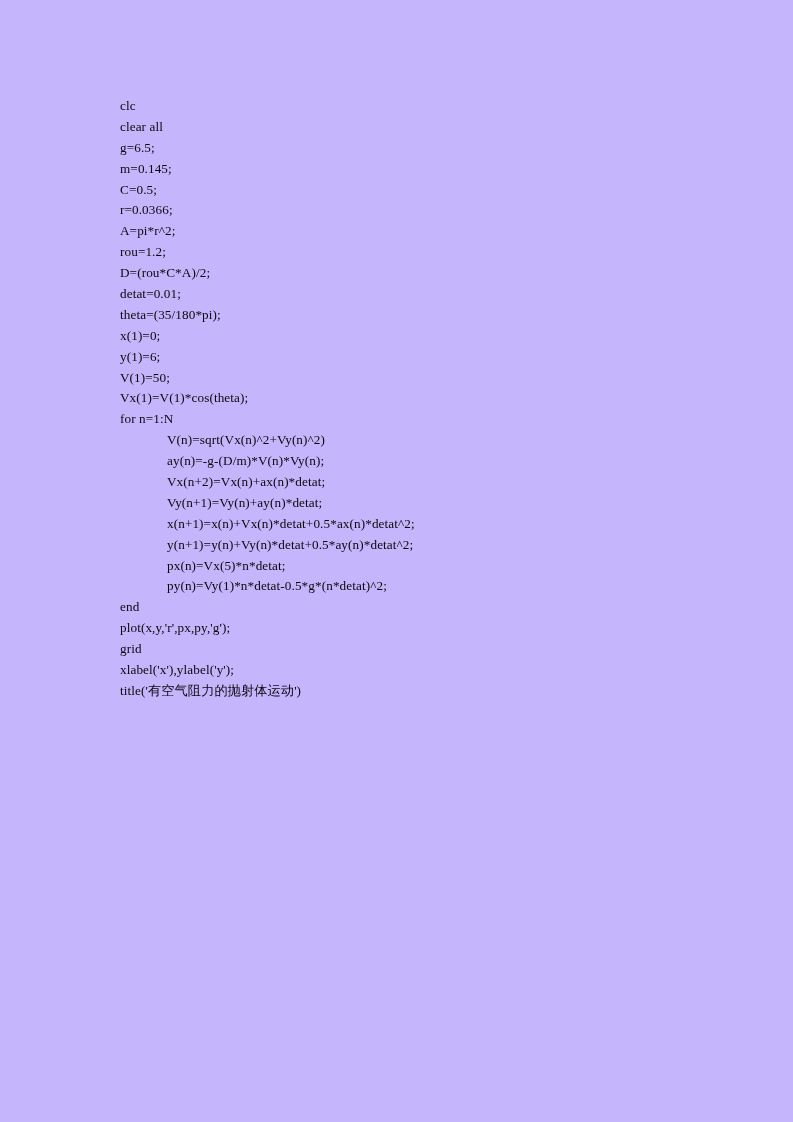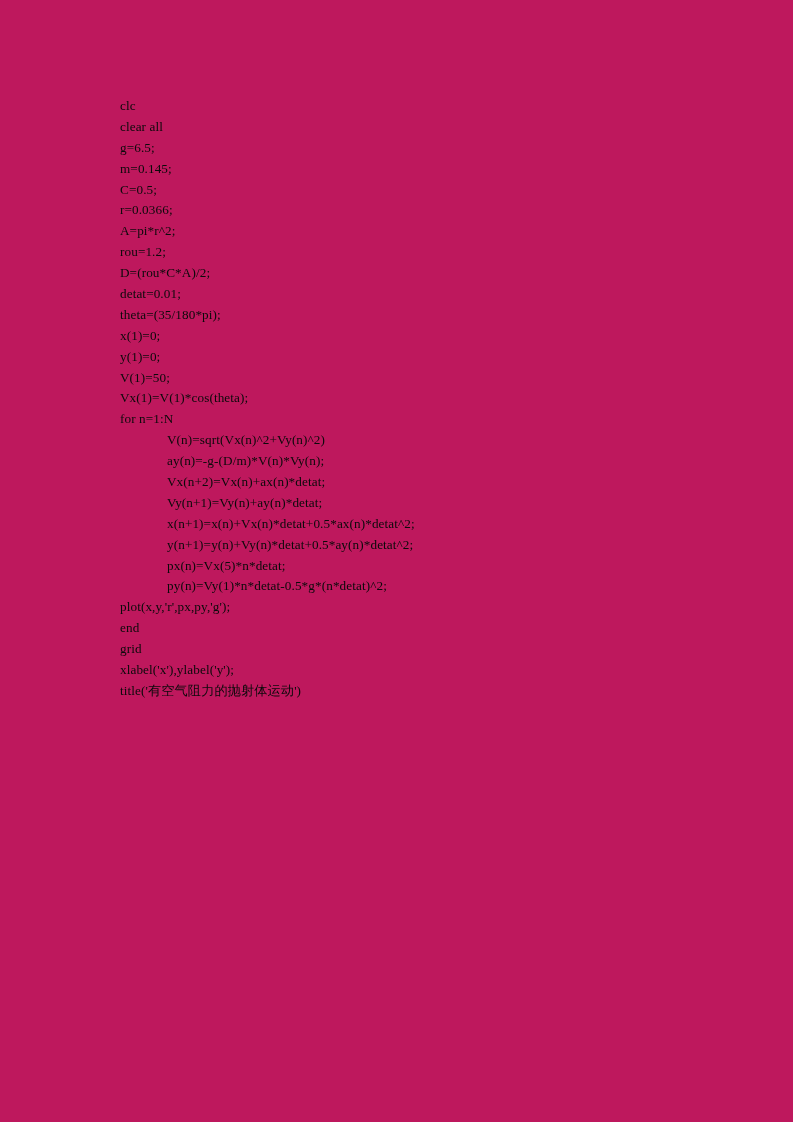--- a/index.html
+++ b/index.html
@@ -16,21 +16,21 @@
     font-family: "Liberation Serif", "DejaVu Serif", serif;
     color: #0a0a0a;
     -webkit-font-smoothing: antialiased;
   }
   #page {
     position: absolute;
     left: 0;
     top: 0;
     width: 793px;
     height: 1122px;
-    background: #be185d;
+    background: #c4b5fd;
   }
   #code-block {
     position: absolute;
     left: 120px;
     top: 96px;
     width: 600px;
   }
   .code-line {
     font-family: "Liberation Serif", "DejaVu Serif", serif;
     font-size: 13.2px;
@@ -54,31 +54,31 @@
       <div class="code-line">g=6.5;</div>
       <div class="code-line">m=0.145;</div>
       <div class="code-line">C=0.5;</div>
       <div class="code-line">r=0.0366;</div>
       <div class="code-line">A=pi*r^2;</div>
       <div class="code-line">rou=1.2;</div>
       <div class="code-line">D=(rou*C*A)/2;</div>
       <div class="code-line">detat=0.01;</div>
       <div class="code-line">theta=(35/180*pi);</div>
       <div class="code-line">x(1)=0;</div>
-      <div class="code-line">y(1)=0;</div>
+      <div class="code-line">y(1)=6;</div>
       <div class="code-line">V(1)=50;</div>
       <div class="code-line">Vx(1)=V(1)*cos(theta);</div>
       <div class="code-line">for n=1:N</div>
       <div class="code-line indent">V(n)=sqrt(Vx(n)^2+Vy(n)^2)</div>
       <div class="code-line indent">ay(n)=-g-(D/m)*V(n)*Vy(n);</div>
       <div class="code-line indent">Vx(n+2)=Vx(n)+ax(n)*detat;</div>
       <div class="code-line indent">Vy(n+1)=Vy(n)+ay(n)*detat;</div>
       <div class="code-line indent">x(n+1)=x(n)+Vx(n)*detat+0.5*ax(n)*detat^2;</div>
       <div class="code-line indent">y(n+1)=y(n)+Vy(n)*detat+0.5*ay(n)*detat^2;</div>
       <div class="code-line indent">px(n)=Vx(5)*n*detat;</div>
       <div class="code-line indent">py(n)=Vy(1)*n*detat-0.5*g*(n*detat)^2;</div>
+      <div class="code-line">end</div>
       <div class="code-line">plot(x,y,'r',px,py,'g');</div>
-      <div class="code-line">end</div>
       <div class="code-line">grid</div>
       <div class="code-line">xlabel('x'),ylabel('y');</div>
       <div class="code-line">title('有空气阻力的抛射体运动')</div>
     </div>
 </div>
 
 </body></html>

